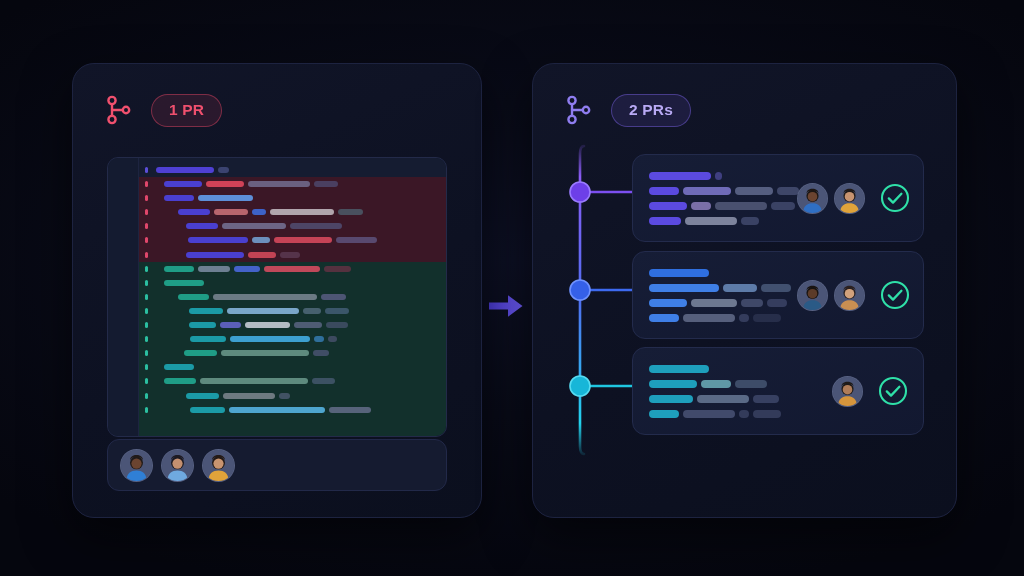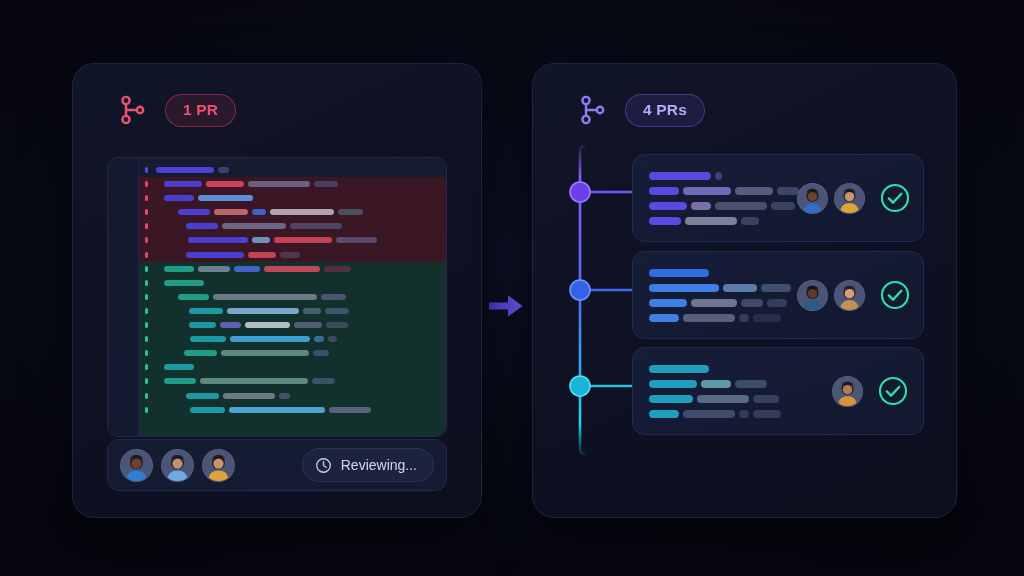--- a/index.html
+++ b/index.html
@@ -27,21 +27,21 @@
     background: linear-gradient(155deg, #111528 0%, #0d1122 55%, #0b0f1e 100%);
     border: 1px solid #1d2340;
     box-shadow: 0 18px 48px rgba(0,0,0,0.55);
   }
   #panel-left  { left: 72px;  top: 63px; width: 410px; height: 455px; }
   #panel-right { left: 532px; top: 63px; width: 425px; height: 455px; }
 
   
   .panel-head {
     position: absolute;
-    top: 30px; left: 46px;
+    top: 30px; left: 32px;
     display: flex;
     align-items: center;
     gap: 18px;
   }
   .branch-icon { width: 28px; height: 32px; display: block; }
 
   .badge {
     border-radius: 999px;
     padding: 7px 17px 8px;
     font-size: 15.5px;
@@ -407,27 +407,20 @@
           <div class="av">
             <svg viewBox="0 0 40 40">
               <rect width="40" height="40" fill="#4b5577"></rect>
               <circle cx="20" cy="16.5" r="8.4" fill="#241a16"></circle>
               <path d="M7 40 C7 30 13 26.5 20 26.5 C27 26.5 33 30 33 40 Z" fill="#e0a33a"></path>
               <circle cx="20" cy="17.5" r="6.6" fill="#c89470"></circle>
               <path d="M11.6 13.5 C12.5 7.5 27.5 7.5 28.4 13.5 C28.4 10 26 6.6 20 6.6 C14 6.6 11.6 10 11.6 13.5 Z" fill="#241a16"></path>
             </svg>
           </div>
         </div>
-      <div class="status-pill">
-        <svg class="clock" viewBox="0 0 20 20">
-          <circle cx="10" cy="10" r="8" fill="none" stroke="#c3cae4" stroke-width="1.6"></circle>
-          <path d="M10 5.4 V10 L13.2 12.1" fill="none" stroke="#c3cae4" stroke-width="1.6" stroke-linecap="round"></path>
-        </svg>
-        <span>Reviewing...</span>
-      </div>
     </div>
   </div>
 
   <svg id="flow-arrow" viewBox="0 0 34 26">
     <defs>
       <linearGradient id="arrGrad" x1="0" y1="0" x2="1" y2="0">
         <stop offset="0%" stop-color="#3b2fa8"></stop>
         <stop offset="100%" stop-color="#6d5bf5"></stop>
       </linearGradient>
     </defs>
@@ -439,21 +432,21 @@
     <div class="panel-head">
       <svg class="branch-icon" viewBox="0 0 28 32">
         <g fill="none" stroke="#8f7df0" stroke-width="2.4" stroke-linecap="round">
           <circle cx="7" cy="6.5" r="3.6"></circle>
           <circle cx="7" cy="25.5" r="3.6"></circle>
           <circle cx="21" cy="16" r="3.2"></circle>
           <path d="M7 10.2 V 21.9"></path>
           <path d="M7 16 H 17.8"></path>
         </g>
       </svg>
-      <div class="badge badge-purple">4 PRs</div>
+      <div class="badge badge-purple">2 PRs</div>
     </div>
 
   </div>
 
   <svg class="tl-svg" viewBox="0 0 60 320">
     <defs>
       <linearGradient id="tlGrad" x1="0" y1="0" x2="0" y2="1">
         <stop offset="0%" stop-color="#8b5cf6" stop-opacity="0.15"></stop>
         <stop offset="10%" stop-color="#8b5cf6"></stop>
         <stop offset="50%" stop-color="#4f6ef0"></stop>

